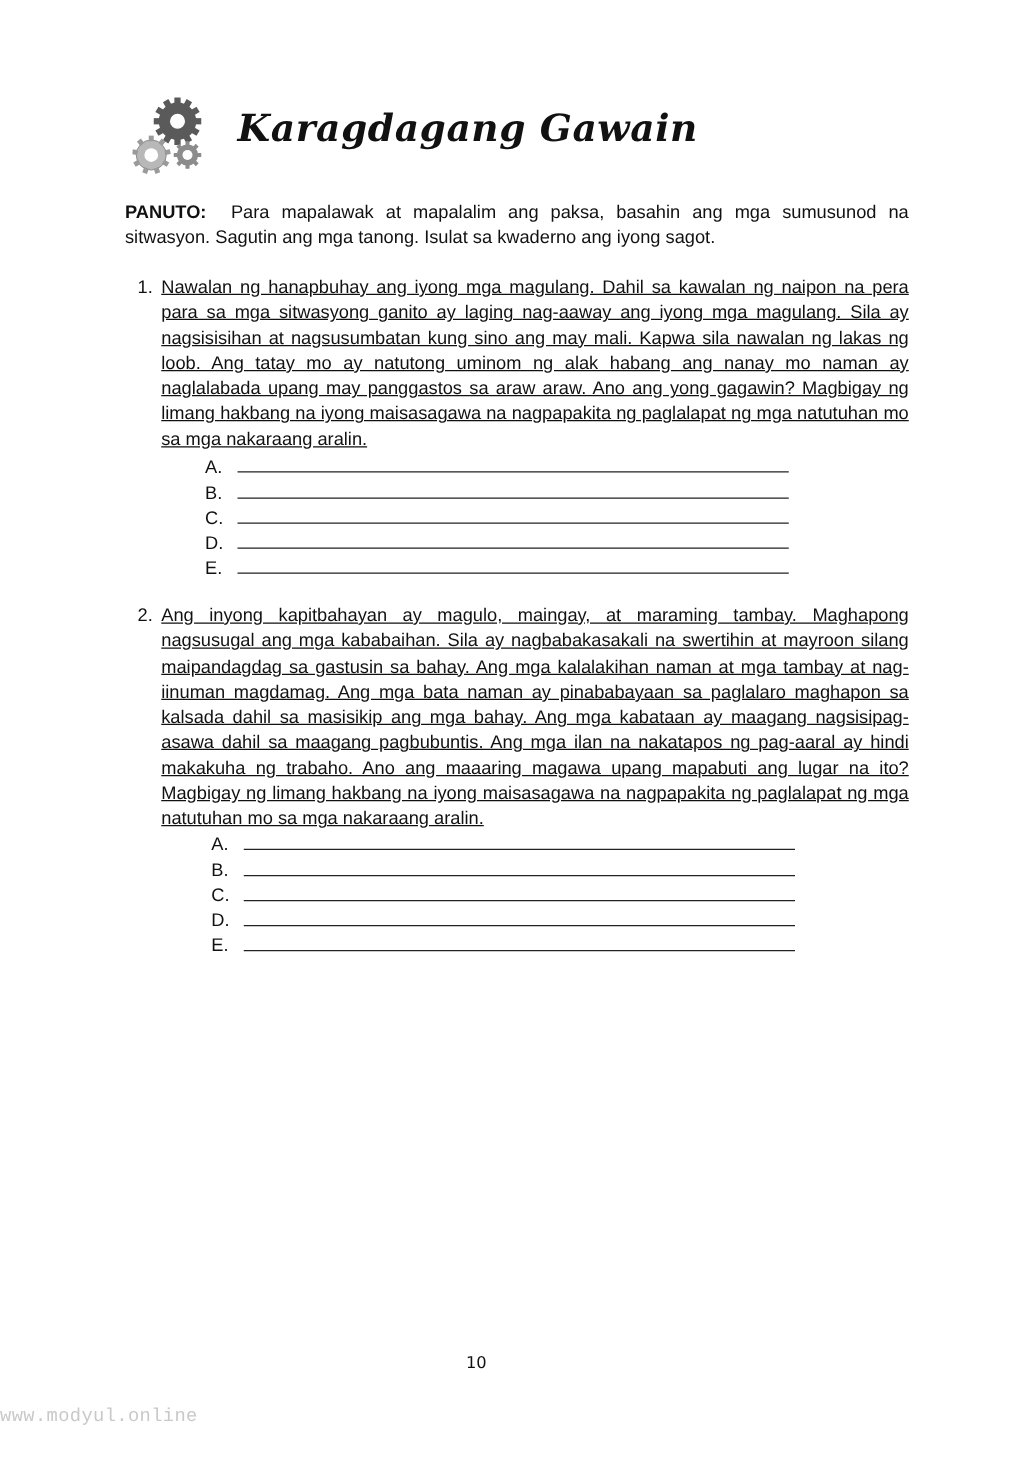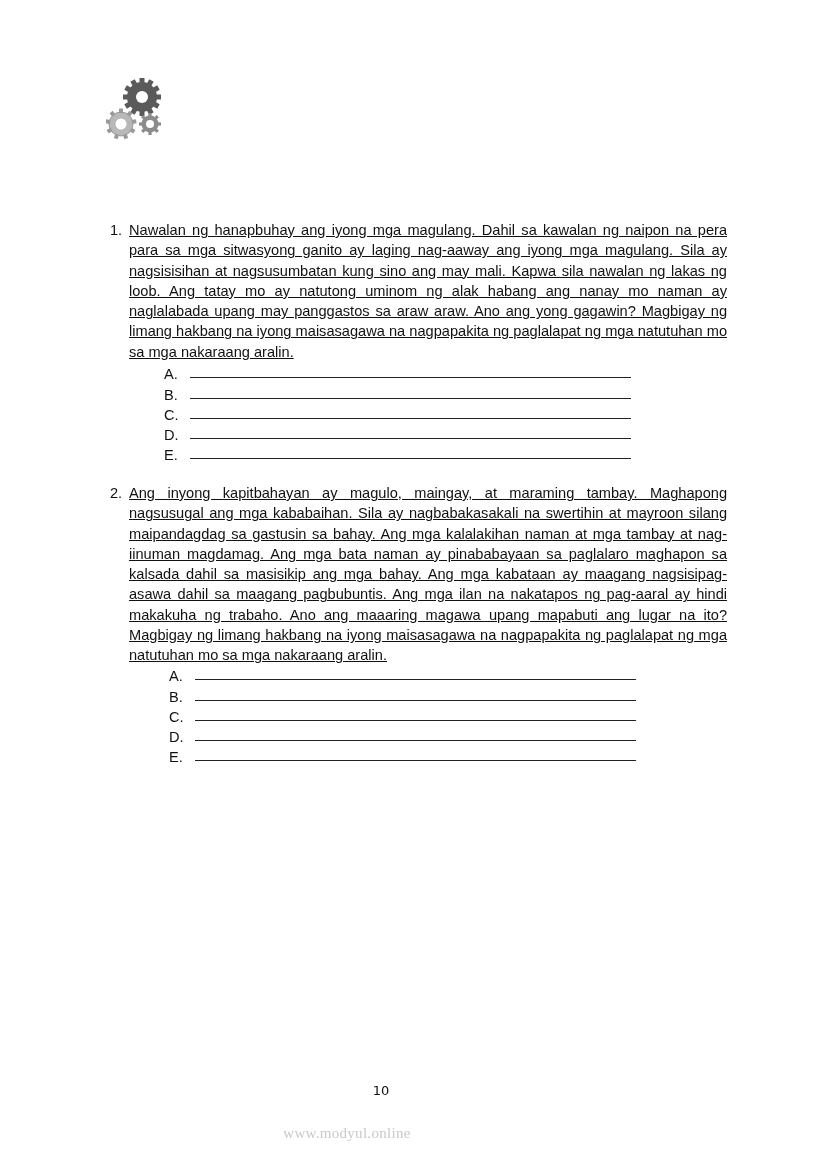--- a/index.html
+++ b/index.html
@@ -12,21 +12,21 @@
   .panuto { position: absolute; left: 100px; top: 160px; width: 627px; }
   .panuto .label { font-weight: bold; margin-right: 10px; }
   .item { position: absolute; left: 110px; width: 617px; }
   .item .num { position: absolute; left: 0; top: 0; }
   .item .body { margin-left: 19px; text-align: justify; text-align-last: left; text-decoration: underline; }
   .answers { position: absolute; }
   .answer-row { display: flex; align-items: flex-end; height: 20.3px; }
   .answer-row .letter { width: 26px; font-family: "Liberation Sans", sans-serif; font-size: 14.6px; }
   .answer-row .line { border-bottom: 1px solid #222; height: 0; margin-bottom: 4px; }
   .pagenum { position: absolute; left: 0; width: 762px; top: 1083px; text-align: center; font-family: "DejaVu Sans", sans-serif; font-size: 13px; color: #111; }
-  .watermark { position: absolute; left: 0; width: 694px; top: 1125px; text-align: center; font-family: Liberation Serif, serif; font-size: 15px; color: #c9c9c9; letter-spacing: 0.3px; }
+  .watermark { position: absolute; left: 0; width: 694px; top: 1125px; text-align: left; font-family: Liberation Mono, monospace; font-size: 15px; color: #c9c9c9; letter-spacing: 0.3px; }
 </style>
 </head>
 <body>
 
 <div class="page">
 
   <div class="header">
     <div class="gears">
       <svg width="60" height="64" viewBox="0 0 60 64">
 
@@ -77,21 +77,26 @@
             <rect x="-1.6" y="-11" width="3.2" height="3.5" transform="rotate(180)"></rect>
             <rect x="-1.6" y="-11" width="3.2" height="3.5" transform="rotate(225)"></rect>
             <rect x="-1.6" y="-11" width="3.2" height="3.5" transform="rotate(270)"></rect>
             <rect x="-1.6" y="-11" width="3.2" height="3.5" transform="rotate(315)"></rect>
           </g>
           <circle r="4" fill="#ffffff"></circle>
         </g>
       </svg>
     </div>
   </div>
+  <div class="title">Karagdagang Gawain</div>
 
+  <div class="panuto text">
+    <span class="label">PANUTO:</span>
+    <span>Para mapalawak at mapalalim ang paksa, basahin ang mga sumusunod na sitwasyon. Sagutin ang mga tanong. Isulat sa kwaderno ang iyong sagot.</span>
+  </div>
 
   <div class="item text" style="top:220px;">
     <span class="num">1.</span>
     <div class="body">Nawalan ng hanapbuhay ang iyong mga magulang. Dahil sa kawalan ng naipon na pera para sa mga sitwasyong ganito ay laging nag-aaway ang iyong mga magulang. Sila ay nagsisisihan at nagsusumbatan kung sino ang may mali. Kapwa sila nawalan ng lakas ng loob. Ang tatay mo ay natutong uminom ng alak habang ang nanay mo naman ay naglalabada upang may panggastos sa araw araw. Ano ang yong gagawin? Magbigay ng limang hakbang na iyong maisasagawa na nagpapakita ng paglalapat ng mga natutuhan mo sa mga nakaraang aralin.</div>
   </div>
   <div class="answers" style="left:164px; top:362px;">
     <div class="answer-row">
       <span class="letter">A.</span>
       <span class="line" style="width:441px;"></span>
     </div>

